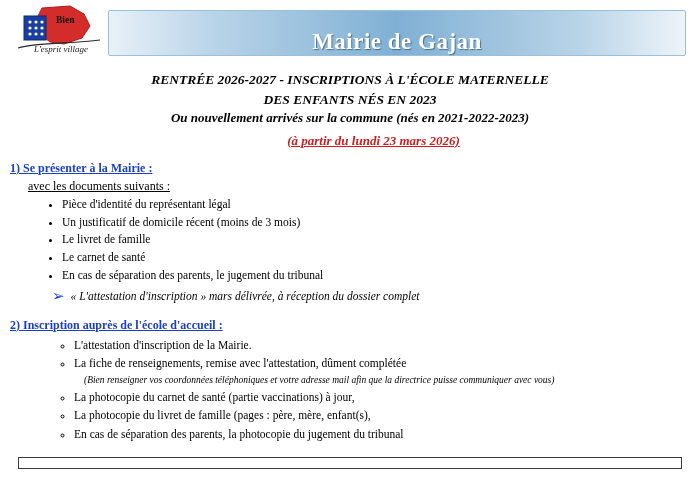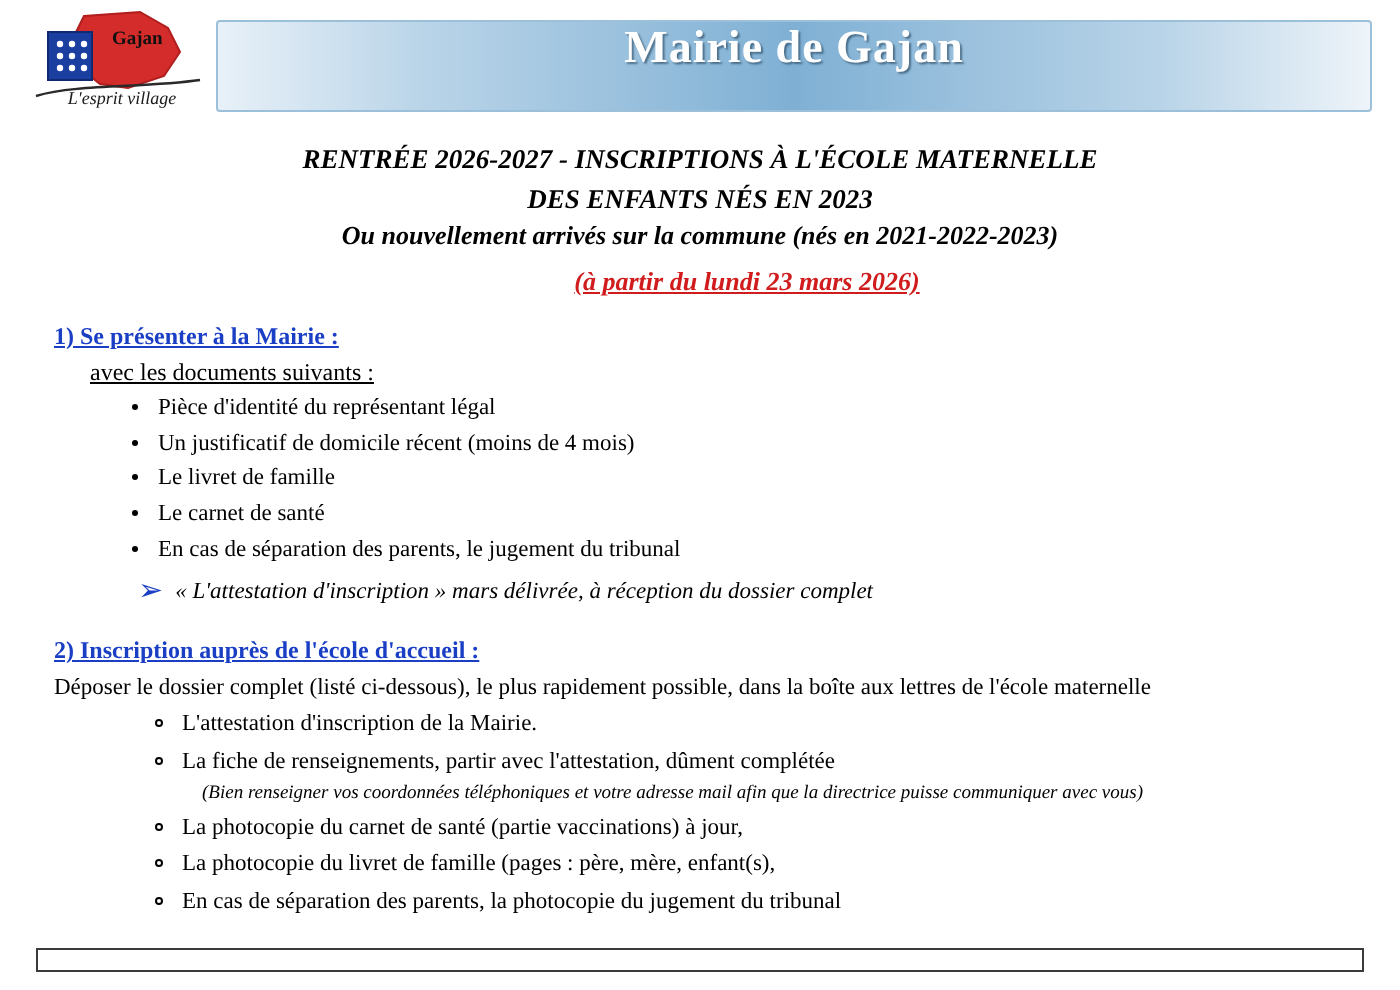--- a/index.html
+++ b/index.html
@@ -24,21 +24,21 @@
   .header-banner {
     position: absolute;
     left: 108px;
     top: 10px;
     right: 14px;
     height: 44px;
     background: linear-gradient(to right, #e8f1f8 0%, #b9d4e8 18%, #7fb0d4 50%, #b9d4e8 82%, #eef4f9 100%);
     border: 1px solid #9dc0da;
     border-radius: 2px;
     display: flex;
-    align-items: flex-start;
+    align-items: flex-end;
     justify-content: center;
   }
   .header-title {
     font-family: "Liberation Serif", serif;
     font-size: 23px;
     font-weight: bold;
     color: #ffffff;
     letter-spacing: 0.5px;
     text-shadow: 1px 1px 1px rgba(40,70,95,0.65);
   }
@@ -91,21 +91,21 @@
     margin-top: 4px;
     font-size: 13px;
     font-weight: bold;
     color: #d01c1c;
     text-decoration: underline;
     padding-left: 47px;
   }
 
   
   .content {
-    padding: 0 27px;
+    padding: 0 10px;
     margin-top: 10px;
     font-size: 12px;
   }
   .section-heading {
     color: #1a3fc4;
     font-weight: bold;
     font-size: 12px;
     text-decoration: underline;
     margin-bottom: 3px;
   }
@@ -193,21 +193,21 @@
         <circle cx="18" cy="24" r="1.6"></circle>
           <circle cx="24" cy="24" r="1.6"></circle>
           <circle cx="30" cy="24" r="1.6"></circle>
         <circle cx="18" cy="30" r="1.6"></circle>
           <circle cx="24" cy="30" r="1.6"></circle>
           <circle cx="30" cy="30" r="1.6"></circle>
       </g>
 
       <path d="M6 44 C 26 38, 60 40, 88 36" stroke="#2a2a2a" stroke-width="1.2" fill="none"></path>
     </svg>
-    <span class="logo-gajan">Gajan</span>
+    <span class="logo-gajan">Bien</span>
     <span class="logo-text">L'esprit village</span>
   </div>
 
   <div class="header-banner">
     <span class="header-title">Mairie de Gajan</span>
   </div>
 </div>
 
 <div class="title-block">
   <div class="title-line">RENTRÉE 2026-2027 - INSCRIPTIONS À L'ÉCOLE MATERNELLE</div>
@@ -216,38 +216,37 @@
   <div class="title-red">(à partir du lundi 23 mars 2026)</div>
 </div>
 
 <div class="content">
 
   <div>
     <div class="section-heading">1) Se présenter à la Mairie :</div>
     <div class="lead">avec les documents suivants :</div>
     <ul class="disc">
       <li>Pièce d'identité du représentant légal</li>
-      <li>Un justificatif de domicile récent (moins de 4 mois)</li>
+      <li>Un justificatif de domicile récent (moins de 3 mois)</li>
       <li>Le livret de famille</li>
       <li>Le carnet de santé</li>
       <li>En cas de séparation des parents, le jugement du tribunal</li>
     </ul>
     <div class="arrow-line">
       <span class="arrow-icon">➢</span>
       <span class="arrow-text">« L'attestation d'inscription » mars délivrée, à réception du dossier complet</span>
     </div>
   </div>
 
   <div class="section2">
     <div class="section-heading">2) Inscription auprès de l'école d'accueil :</div>
-    <div class="para">Déposer le dossier complet (listé ci-dessous), le plus rapidement possible, dans la boîte aux lettres de l'école maternelle</div>
     <ul class="circle">
       <li>L'attestation d'inscription de la Mairie.</li>
       <li>
-        <span>La fiche de renseignements, partir avec l'attestation, dûment complétée</span>
+        <span>La fiche de renseignements, remise avec l'attestation, dûment complétée</span>
         <span class="note-italic">(Bien renseigner vos coordonnées téléphoniques et votre adresse mail afin que la directrice puisse communiquer avec vous)</span>
       </li>
       <li>La photocopie du carnet de santé (partie vaccinations) à jour,</li>
       <li>La photocopie du livret de famille (pages : père, mère, enfant(s),</li>
       <li>En cas de séparation des parents, la photocopie du jugement du tribunal</li>
     </ul>
   </div>
 </div>
 
 <div class="contact-box">

